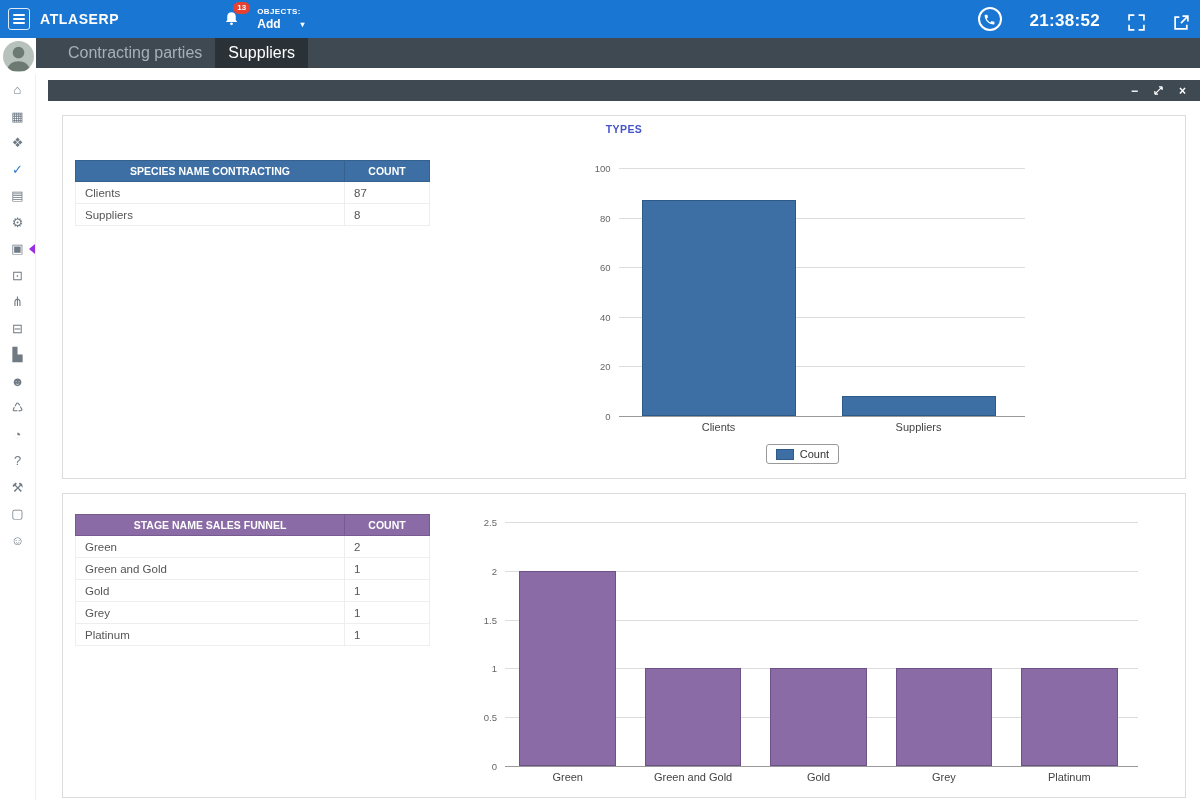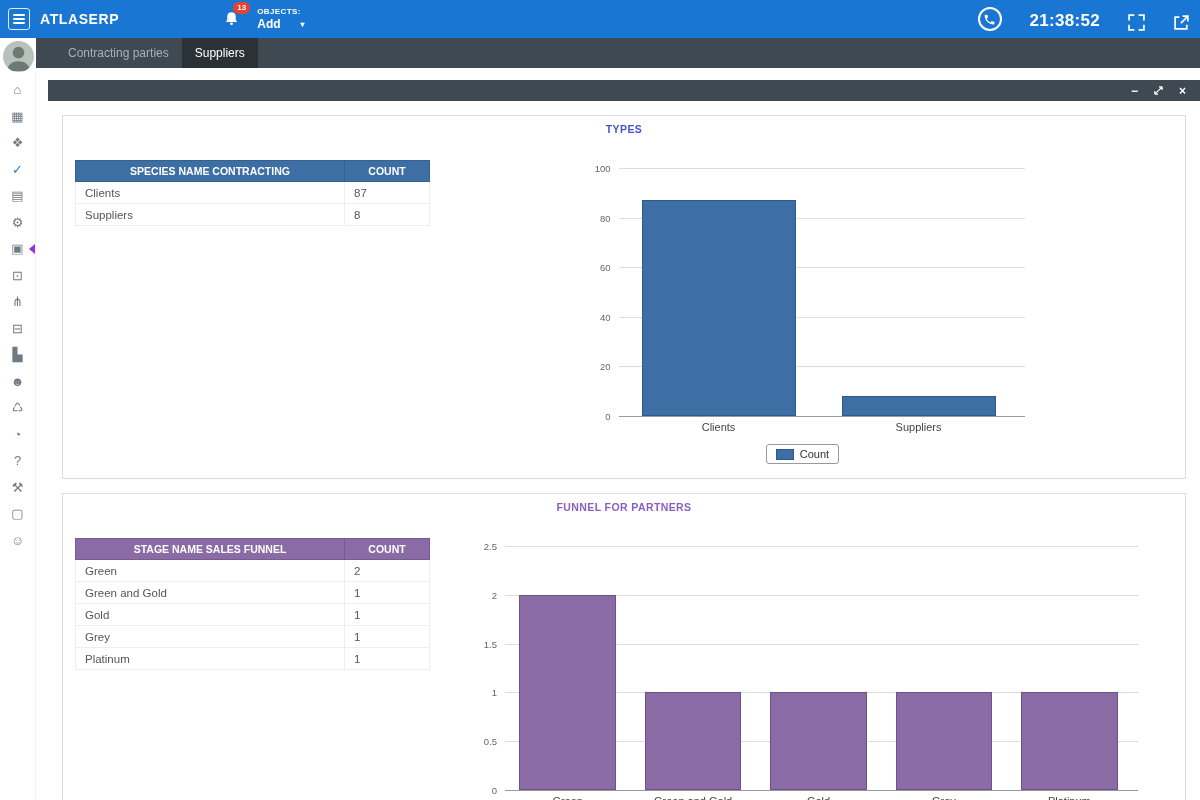--- a/index.html
+++ b/index.html
@@ -18,21 +18,21 @@
   .add-dropdown{font-size:12px;font-weight:bold;cursor:pointer;display:flex;align-items:center;gap:20px;}
   .caret{font-size:8px;position:relative;top:1px;}
   .topbar-right{margin-left:auto;display:flex;align-items:flex-end;gap:28px;padding-right:10px;}
   .phone-circle{width:24px;height:24px;border:2px solid #fff;border-radius:50%;display:flex;align-items:center;justify-content:center;cursor:pointer;}
   .clock{font-size:17px;font-weight:bold;letter-spacing:.3px;}
   .tb-icon{width:17px;height:17px;display:flex;cursor:pointer;}
   .tb-icon svg{width:100%;height:100%;}
 
   
   .navbar{position:absolute;top:38px;left:0;right:0;height:30px;background:#3f4951;display:flex;align-items:stretch;padding-left:55px;z-index:4;}
-  .nav-tab{display:flex;align-items:center;padding:4px 13px;font-size:12px;color:#a8b0b7;cursor:pointer;white-space:nowrap;}
+  .nav-tab{display:flex;align-items:center;padding:4px 13px;font-size:16px;color:#a8b0b7;cursor:pointer;white-space:nowrap;}
   .nav-tab.active{background:#2a3238;color:#fff;}
 
   
   .avatar-box{position:absolute;top:38px;left:0;width:36px;height:36px;background:#fff;display:flex;align-items:center;justify-content:center;z-index:7;}
   .avatar{width:31px;height:31px;border-radius:50%;overflow:hidden;display:block;cursor:pointer;}
   .sidebar{position:absolute;top:68px;left:0;bottom:0;width:36px;background:#fff;display:flex;flex-direction:column;align-items:center;padding-top:14px;gap:10.5px;z-index:3;border-right:1px solid #f0f0f0;}
   .side-icon{position:relative;width:36px;height:16px;text-align:center;font-size:13px;line-height:16px;color:#6f7a84;cursor:pointer;}
   .side-icon .marker{position:absolute;right:1px;top:3px;width:0;height:0;border-top:5px solid transparent;border-bottom:5px solid transparent;border-right:6px solid #9a2ee0;}
 
   
@@ -235,21 +235,20 @@
               <span class="legend-swatch" style="background: rgb(61, 111, 165); border-color: rgb(46, 90, 138);"></span>
               <span class="legend-label">Count</span>
             </span>
           </div>
         </div>
       </div>
     </div>
   </section>
 
   <section class="section">
-    <div class="section-title purple">FUNNEL FOR PARTNERS</div>
     <div class="section-content">
       <table class="data-table purple-table">
         <thead>
           <tr>
             <th>STAGE NAME SALES FUNNEL</th>
             <th class="count">COUNT</th>
           </tr>
         </thead>
         <tbody>
             <tr>

